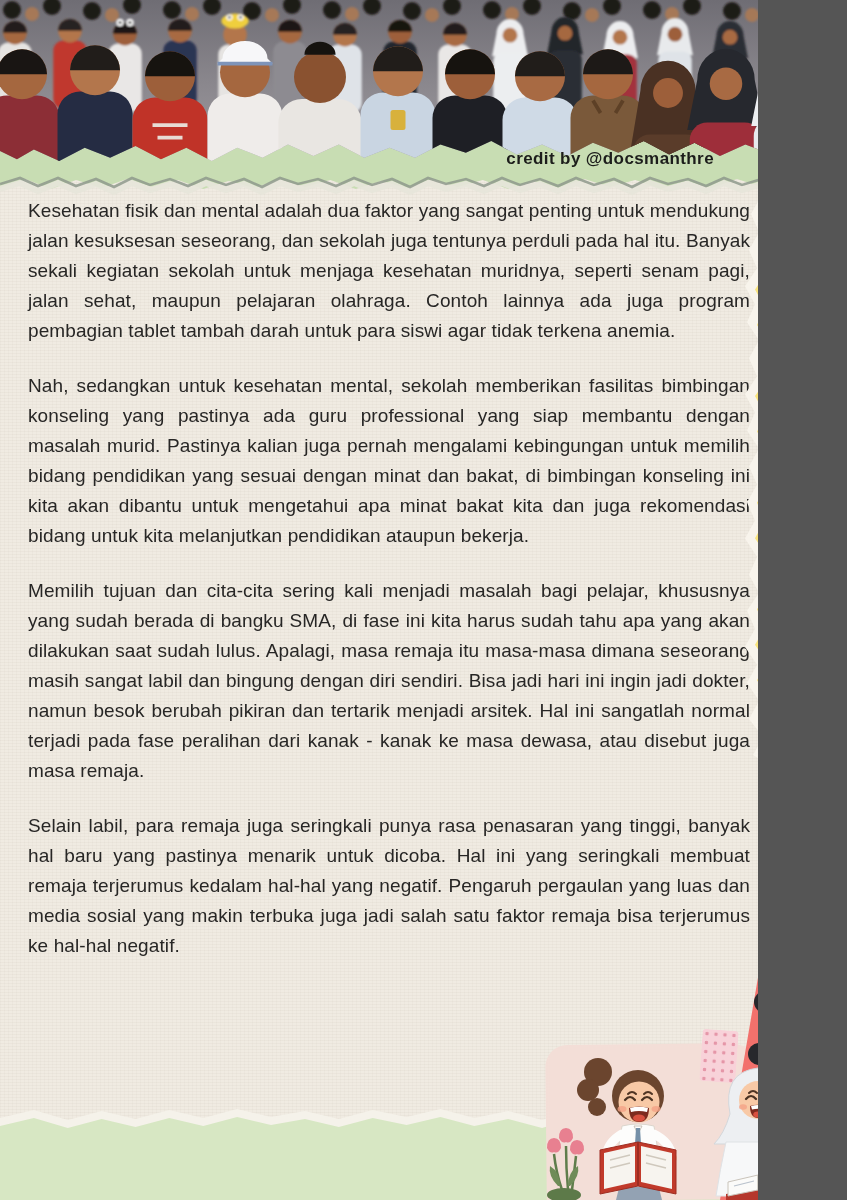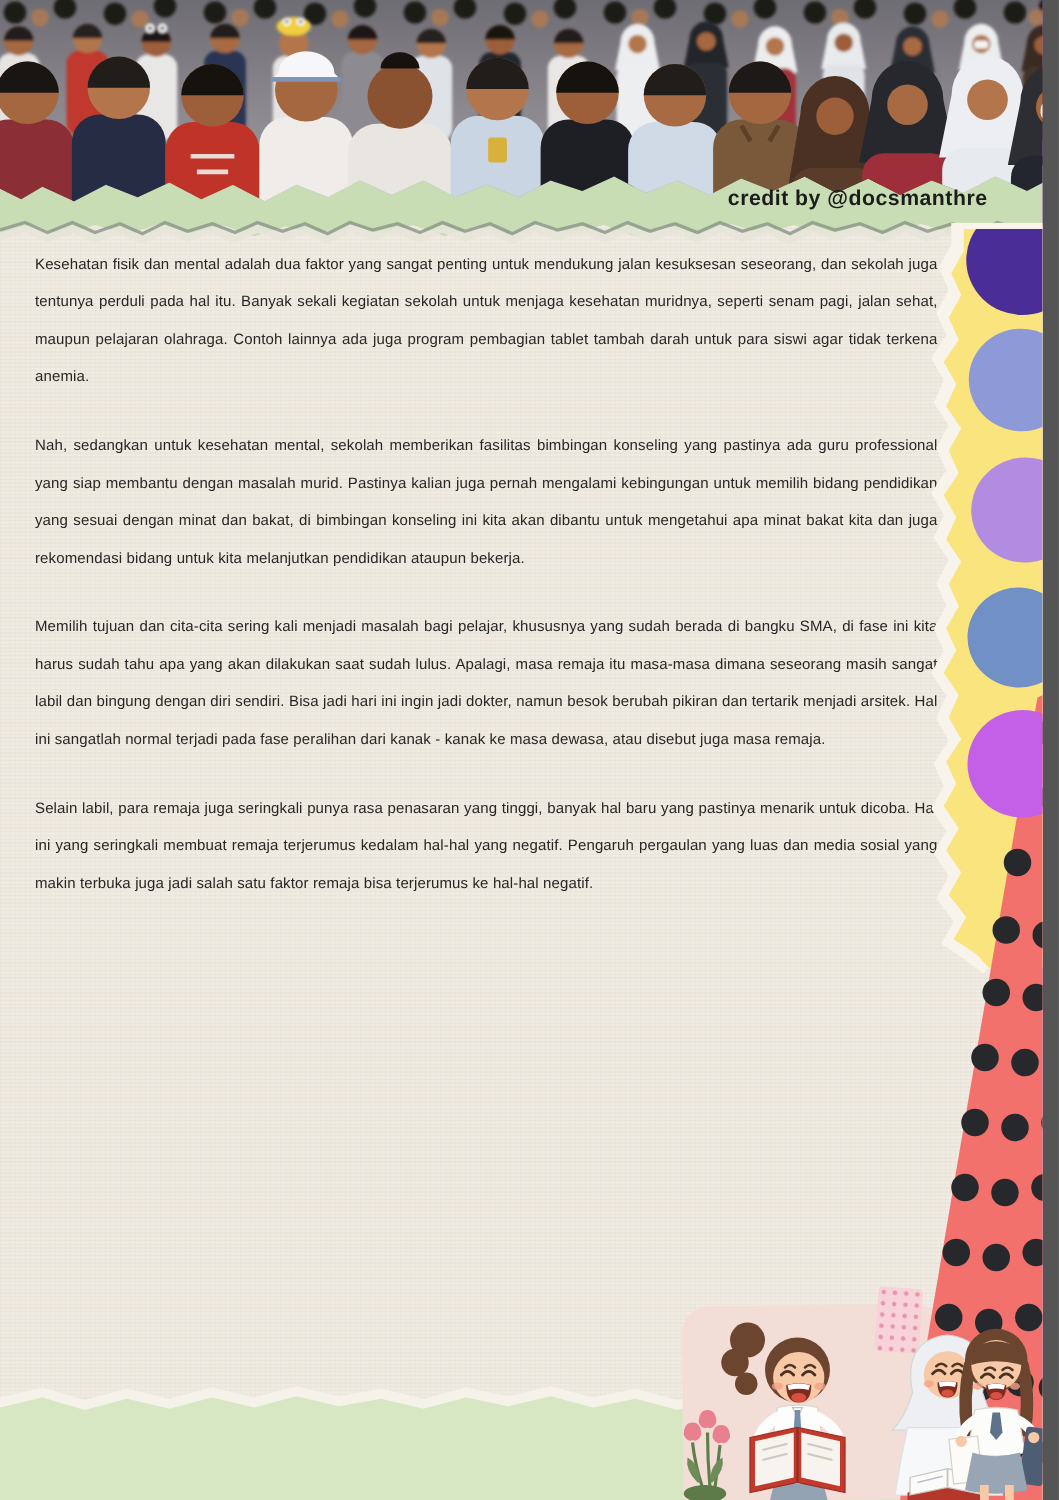--- a/index.html
+++ b/index.html
@@ -1,18 +1,18 @@
 <!DOCTYPE html>
 <html><head>
 <meta charset="utf-8">
 <style>
   html,body{margin:0;padding:0;background:#555;}
   #page{
-    position:relative;width:834px;height:1200px;overflow:hidden;
-    background:#d946ef;
+    position:relative;width:758px;height:1200px;overflow:hidden;
+    background:#a16207;
     font-family:"Liberation Sans","DejaVu Sans",sans-serif;
   }
   
   #photo{
     position:absolute;top:0;left:0;width:847px;height:166px;z-index:2;
     clip-path:polygon(0% 0%,100% 0%,100% 84%,97% 92%,94% 85%,91% 93%,88% 87%,85% 94%,82% 86%,79% 93%,76% 85%,73% 92%,70% 86%,67% 94%,64% 87%,61% 93%,58% 85%,55% 92%,52% 87%,49% 95%,46% 89%,43% 95%,40% 87%,37% 94%,34% 87%,31% 95%,28% 89%,25% 97%,22% 89%,19% 96%,16% 88%,13% 95%,10% 89%,7% 97%,4% 90%,2% 96%,0% 91%);
   }
   
   #green-band{position:absolute;top:132px;left:0;width:847px;height:64px;background:#c8ddb3;z-index:1;}
   #credit{
@@ -25,21 +25,21 @@
     position:absolute;top:174px;left:0;width:847px;height:1026px;z-index:2;
     background:
       repeating-linear-gradient(0deg,rgba(168,155,138,.07) 0 1px,transparent 1px 3px),
       repeating-linear-gradient(90deg,rgba(168,155,138,.05) 0 1px,transparent 1px 4px),
       #f0ebe2;
     clip-path:polygon(0 14px,3% 5px,6% 15px,9% 6px,12% 14px,15% 5px,18% 13px,21% 6px,24% 15px,27% 7px,30% 14px,33% 5px,36% 13px,39% 6px,42% 15px,45% 7px,48% 14px,51% 5px,54% 13px,57% 6px,60% 15px,63% 7px,66% 14px,69% 5px,72% 13px,75% 6px,78% 15px,81% 7px,84% 14px,87% 5px,90% 13px,93% 6px,96% 14px,100% 8px,100% 100%,0 100%);
   }
   
   #article{
     position:absolute;top:196px;left:28px;width:722px;z-index:3;
-    color:#272625;font-size:12px;line-height:30px;letter-spacing:.1px;
+    color:#272625;font-size:19px;line-height:30px;letter-spacing:.1px;
     text-align:justify;
   }
   #article p{margin:0 0 25px 0;}
   
   .tear-jag{
     clip-path:polygon(30px 0%,100% 0%,100% 97%,85% 100%,65% 96%,48% 100%,40px 98%,22px 96%,32px 93%,18px 90%,28px 87%,16px 84%,26px 81%,14px 78%,24px 75%,16px 72%,28px 69%,18px 66%,26px 63%,14px 60%,24px 57%,16px 54%,26px 51%,18px 48%,28px 45%,16px 42%,24px 39%,14px 36%,26px 33%,18px 30%,28px 27%,16px 24%,24px 21%,14px 18%,26px 15%,18px 12%,28px 9%,20px 6%,30px 3%);
   }
   #strip-backing{position:absolute;top:178px;left:731px;width:116px;height:601px;background:#f8f4ec;z-index:3;}
   #yellow-strip{position:absolute;top:183px;left:741px;width:106px;height:592px;background:#f9e47d;z-index:4;}
   #yellow-strip svg{position:absolute;top:0;left:0;}

